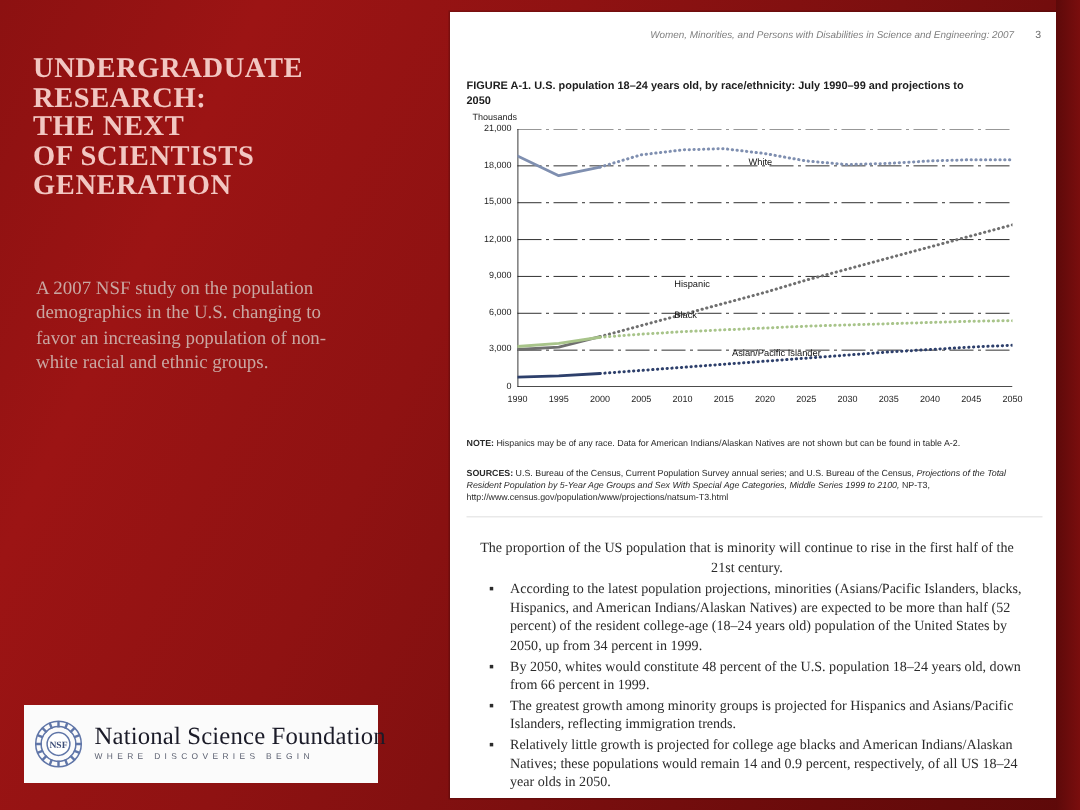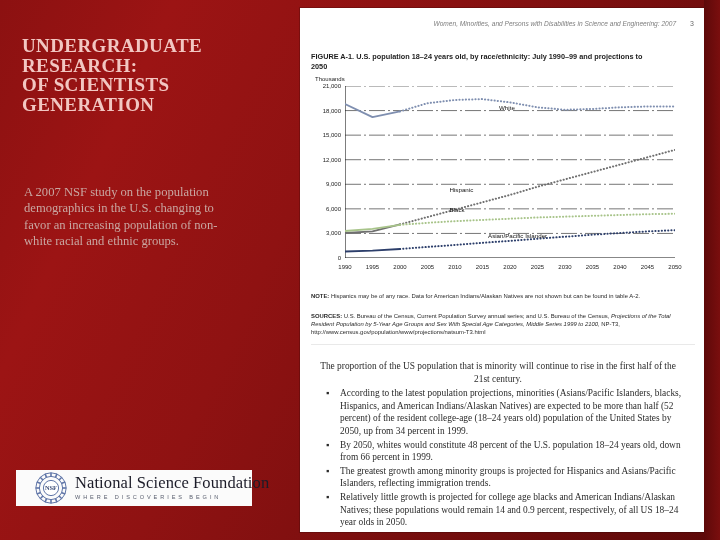--- a/index.html
+++ b/index.html
@@ -47,25 +47,25 @@
   }
   #par-1 { top: 184px; }
   #par-2 { top: 298px; }
 
   
   #nsf-logo {
     position: absolute;
     left: 16px;
     top: 470px;
     width: 236px;
-    height: 36px;
+    height: 52px;
     background: #fbfbfb;
     display: flex;
     align-items: center;
-    padding-left: 18px;
+    padding-left: 6px;
     box-sizing: border-box;
   }
   #nsf-seal {
     width: 34px; height: 34px;
     flex: 0 0 34px;
     position: relative;
   }
   #nsf-seal svg { display:block; }
   #nsf-wordmark {
     margin-left: 7px;
@@ -252,20 +252,21 @@
 </head>
 <body>
 
 <div id="slide">
 
   <div id="left-panel">
 
     <div id="slide-title">
       <div>UNDERGRADUATE</div>
       <div>RESEARCH:</div>
+      <div>THE NEXT</div>
       <div>OF SCIENTISTS</div>
       <div>GENERATION</div>
     </div>
 
     <div class="body-par" id="par-1">A 2007 NSF study on the population demographics in the U.S. changing to favor an increasing population of non-white racial and ethnic groups.</div>
 
 
     <div id="nsf-logo">
       <div id="nsf-seal">
         <svg width="34" height="34" viewBox="0 0 34 34" aria-hidden="true">

